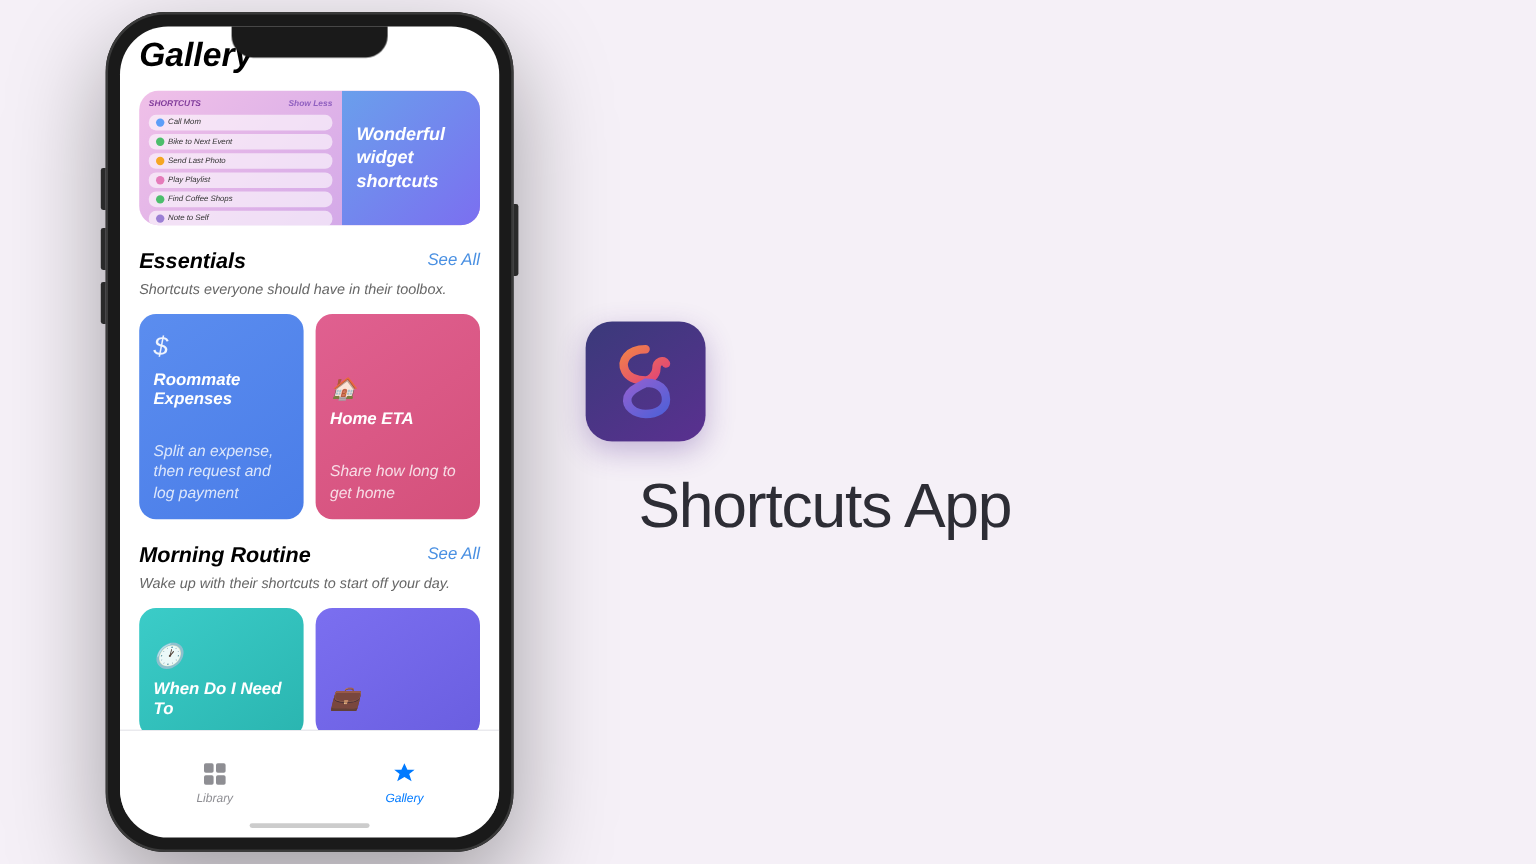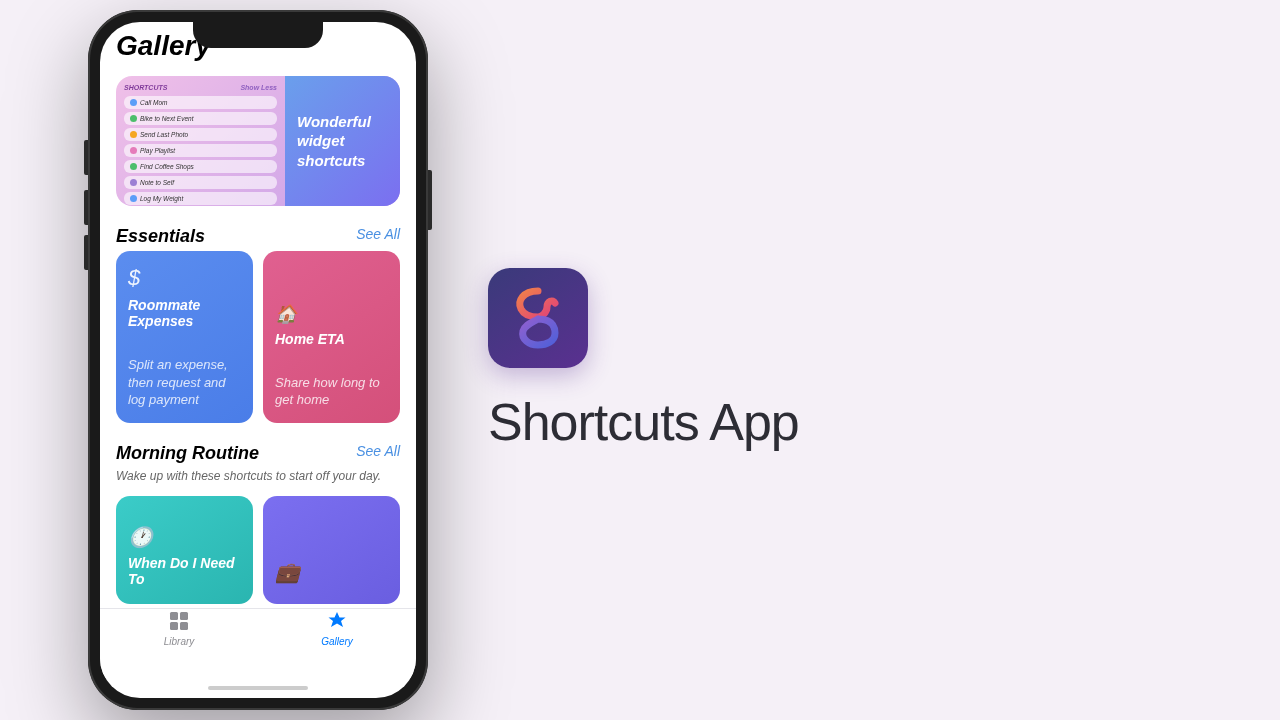--- a/index.html
+++ b/index.html
@@ -142,21 +142,21 @@
       font-size: 28px;
       font-weight: 700;
       color: #000;
       margin-bottom: 14px;
     }
 
     
     .widget-banner {
       background: linear-gradient(135deg, #f0c0e8 0%, #c8a0e8 100%);
       border-radius: 16px;
-      height: 130px;
+      height: 112px;
       margin-bottom: 20px;
       display: flex;
       overflow: hidden;
       position: relative;
       justify-content: space-between;
     }
 
     .widget-left {
       flex: 1;
       padding: 8px;
@@ -301,21 +301,21 @@
       background: linear-gradient(145deg, #7b6ff0, #6a5ee0);
     }
 
     
     .bottom-nav {
       height: 70px;
       background: rgba(255,255,255,0.95);
       border-top: 1px solid #e5e5ea;
       display: flex;
       align-items: flex-start;
-      padding-top: 0;
+      padding-top: 24px;
       flex-shrink: 0;
     }
 
     .nav-item {
       flex: 1;
       display: flex;
       flex-direction: column;
       align-items: center;
       gap: 3px;
     }
@@ -393,20 +393,21 @@
     .shortcuts-logo {
       width: 70px;
       height: 70px;
     }
 
     .app-name {
       font-size: 52px;
       font-weight: 300;
       color: #2d2d35;
       letter-spacing: -1px;
+      margin-left: 44px;
     }
   </style>
 </head>
 <body>
 
 <div class="phone-container">
   <div class="phone-frame"></div>
   <div class="phone-screen">
     <div class="notch"></div>
 
@@ -454,39 +455,40 @@
           </div>
           <div class="widget-right">
             <div class="widget-right-text">Wonderful widget shortcuts</div>
           </div>
         </div>
 
         <div class="section-header">
           <span class="section-title">Essentials</span>
           <span class="see-all">See All</span>
         </div>
+        <div class="section-desc">Shortcuts everyone should have in their toolbox.</div>
 
         <div class="cards-row">
           <div class="card card-blue">
             <div class="card-icon">$</div>
             <div class="card-title">Roommate Expenses</div>
             <div class="card-desc">Split an expense, then request and log payment</div>
           </div>
           <div class="card card-pink">
             <div class="card-icon" style="font-size:18px;">🏠</div>
             <div class="card-title">Home ETA</div>
             <div class="card-desc">Share how long to get home</div>
           </div>
         </div>
 
         <div class="section-header">
           <span class="section-title">Morning Routine</span>
           <span class="see-all">See All</span>
         </div>
-        <div class="section-desc">Wake up with these shortcuts to start off your day.</div>
+        <div class="section-desc">Wake up with their shortcuts to start off your day.</div>
 
         <div class="morning-cards">
           <div class="card card-teal">
             <div class="card-icon" style="font-size:20px;">🕐</div>
             <div class="card-title">When Do I Need To</div>
           </div>
           <div class="card card-purple">
             <div class="card-icon" style="font-size:20px;">💼</div>
           </div>
         </div>

